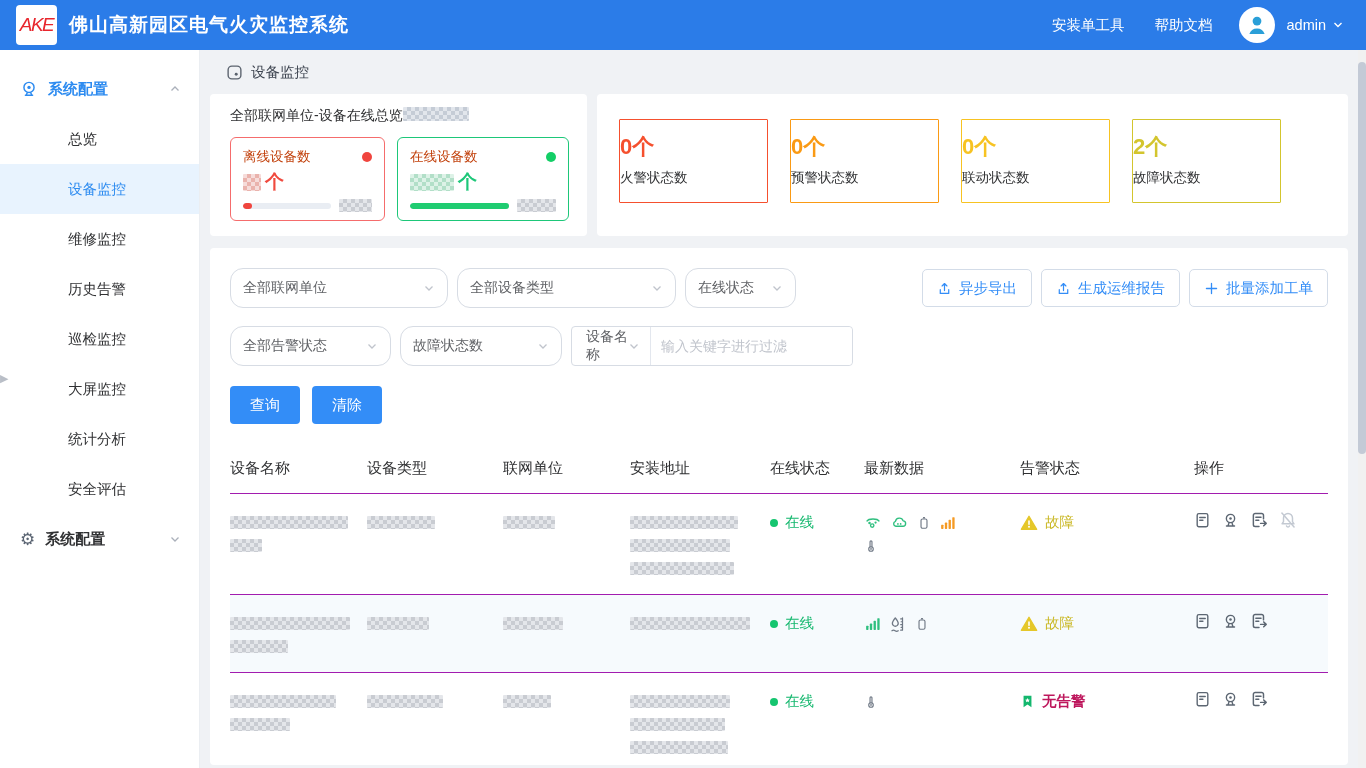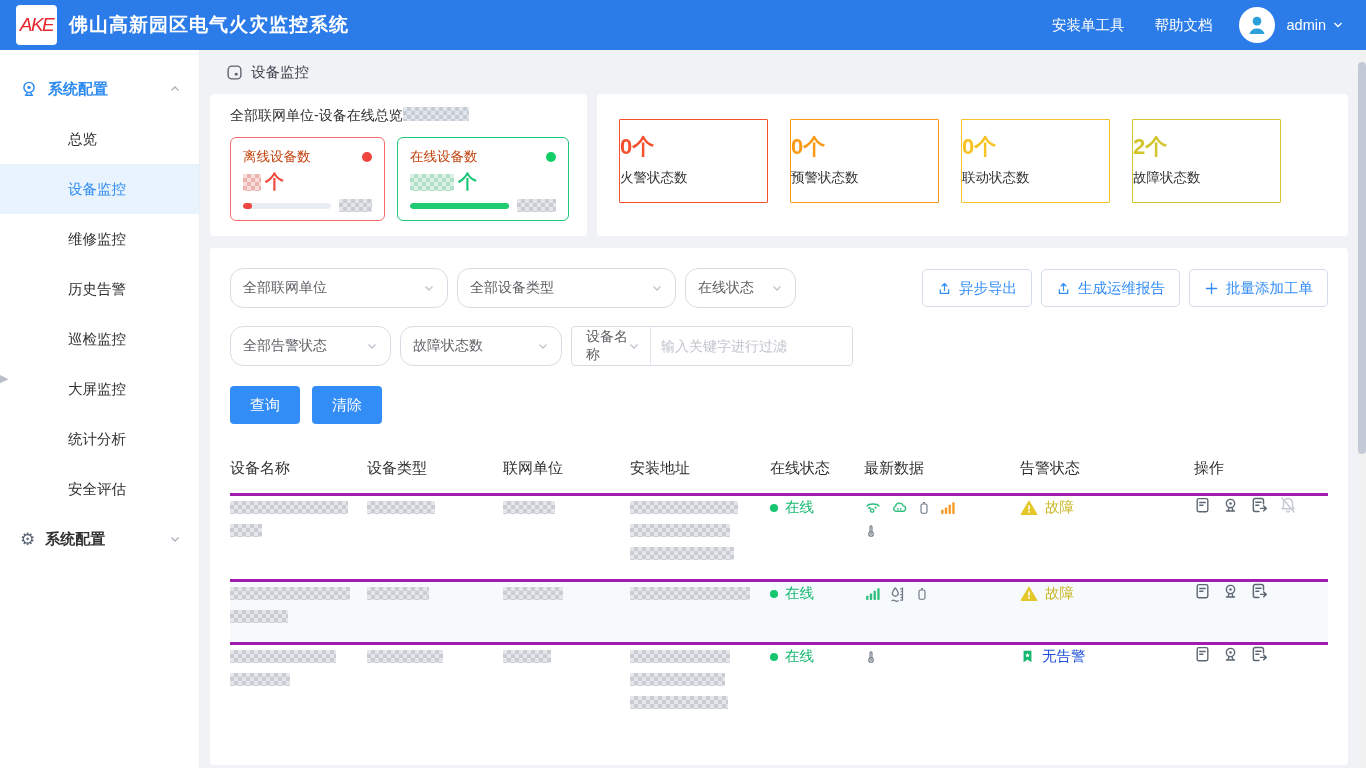--- a/index.html
+++ b/index.html
@@ -70,29 +70,29 @@
   .kw-sel .lbl { flex:1;}
   .kw-in { flex:1; border:none; outline:none; border-left:1px solid #e3e7ee; padding:0 10px; font-size:14px; color:#606266; border-radius:0 4px 4px 0; font-family:inherit;}
   .kw-in::placeholder { color:#c0c4cc;}
   .btn-row { margin-top:20px; display:flex; gap:12px;}
   .pbtn { width:70px; height:38px; border:none; border-radius:4px; background:#338df7; color:#fff; font-size:15px; cursor:pointer; font-family:inherit;}
 
   
   .tbl { margin-top:24px;}
   .trow { display:grid; grid-template-columns:137px 136px 127px 140px 94px 156px 174px 130px; align-items:start;}
   .thead { color:#303133; font-size:15px; font-weight:500; padding:8px 0 14px 0;}
-  .tr { border-top:3px solid #a21caf; padding:0 0 14px 0; font-size:14.5px;}
+  .tr { border-top:1px solid #a21caf; padding:17px 0 14px 0; font-size:14.5px;}
   .tr.stripe { background:#f6fafd;}
   .cell { padding-right:14px; line-height:23px;}
   .online-cell { display:flex; align-items:center; gap:7px; color:#13b76d;}
   .odot { width:8px; height:8px; border-radius:50%; background:#15c56f;}
   .icons-line { display:flex; align-items:center; gap:8px; height:23px;}
   .alarm-cell { display:flex; align-items:center; gap:7px; font-size:14.5px;}
   .alarm-cell.fault { color:#c9b722;}
-  .alarm-cell.none { color:#1d4ed8;}
+  .alarm-cell.none { color:#be185d;font-weight:bold;}
   .ops-cell { display:flex; align-items:center; gap:11px;}
   .ops-cell .icon { cursor:pointer; display:inline-flex;}
   .icon { display:inline-flex; align-items:center;}
 
   
   .rd { display:inline-block; height:13px; border-radius:1px; vertical-align:middle;
         background:repeating-conic-gradient(var(--a,#c9ccd2) 0% 25%, var(--b,#e4e6ea) 0% 50%);
         background-size:8px 8px; filter:blur(.5px);}
   .rd-line { height:23px; display:flex; align-items:center;}
 

